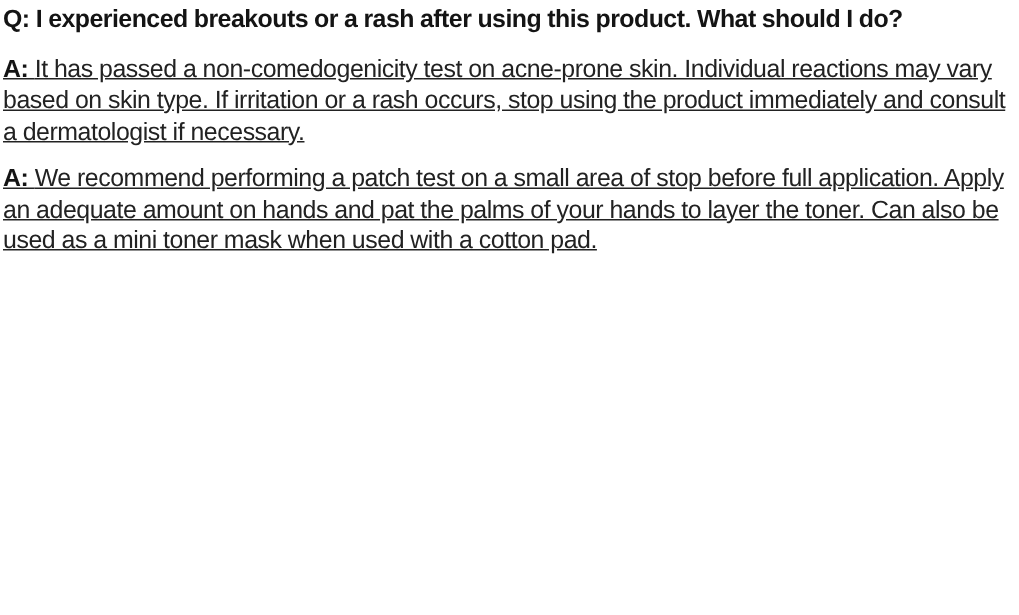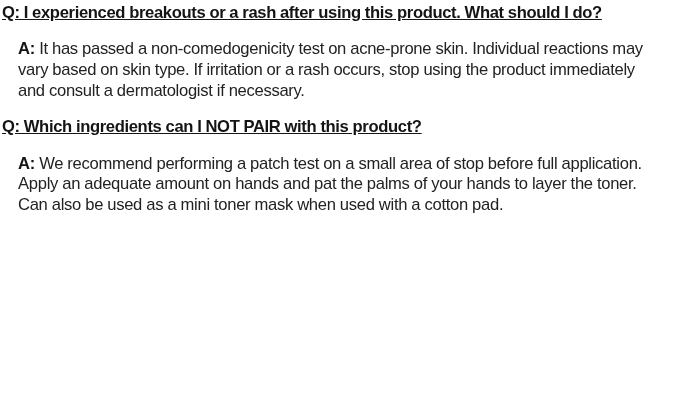--- a/index.html
+++ b/index.html
@@ -31,30 +31,30 @@
     margin-bottom: 0;
   }
   .faq-question {
     font-size: 16.6px;
     font-weight: bold;
     line-height: 20.4px;
     letter-spacing: -0.35px;
     color: #141414;
     margin: 0 0 13px 0;
     word-spacing: -0.2px;
-    text-decoration: underline;
   }
   .faq-answer {
     font-size: 16.6px;
     font-weight: normal;
     line-height: 20.6px;
     letter-spacing: -0.3px;
     color: #222222;
-    margin: 16px;
+    margin: 0;
     word-spacing: -0.1px;
+    text-decoration: underline;
   }
   .answer-prefix {
     font-weight: bold;
     color: #141414;
   }
   .answer-body {
     font-weight: normal;
   }
 </style>
 </head>
@@ -63,21 +63,20 @@
 <div class="faq-document">
 
   <div class="faq-block">
     <p class="faq-question">Q: I experienced breakouts or a rash after using this product. What should I do?</p>
     <p class="faq-answer">
       <span class="answer-prefix">A: </span><span class="answer-body">It has passed a non-comedogenicity test on acne-prone skin. Individual reactions may vary based on skin type. If irritation or a rash occurs, stop using the product immediately and consult a dermatologist if necessary.</span>
     </p>
   </div>
 
   <div class="faq-block">
-    <p class="faq-question">Q: Which ingredients can I NOT PAIR with this product?</p>
   </div>
 
   <div class="faq-block">
     <p class="faq-answer">
       <span class="answer-prefix">A: </span><span class="answer-body">We recommend performing a patch test on a small area of stop before full application. Apply an adequate amount on hands and pat the palms of your hands to layer the toner. Can also be used as a mini toner mask when used with a cotton pad.</span>
     </p>
   </div>
 
 </div>
 

